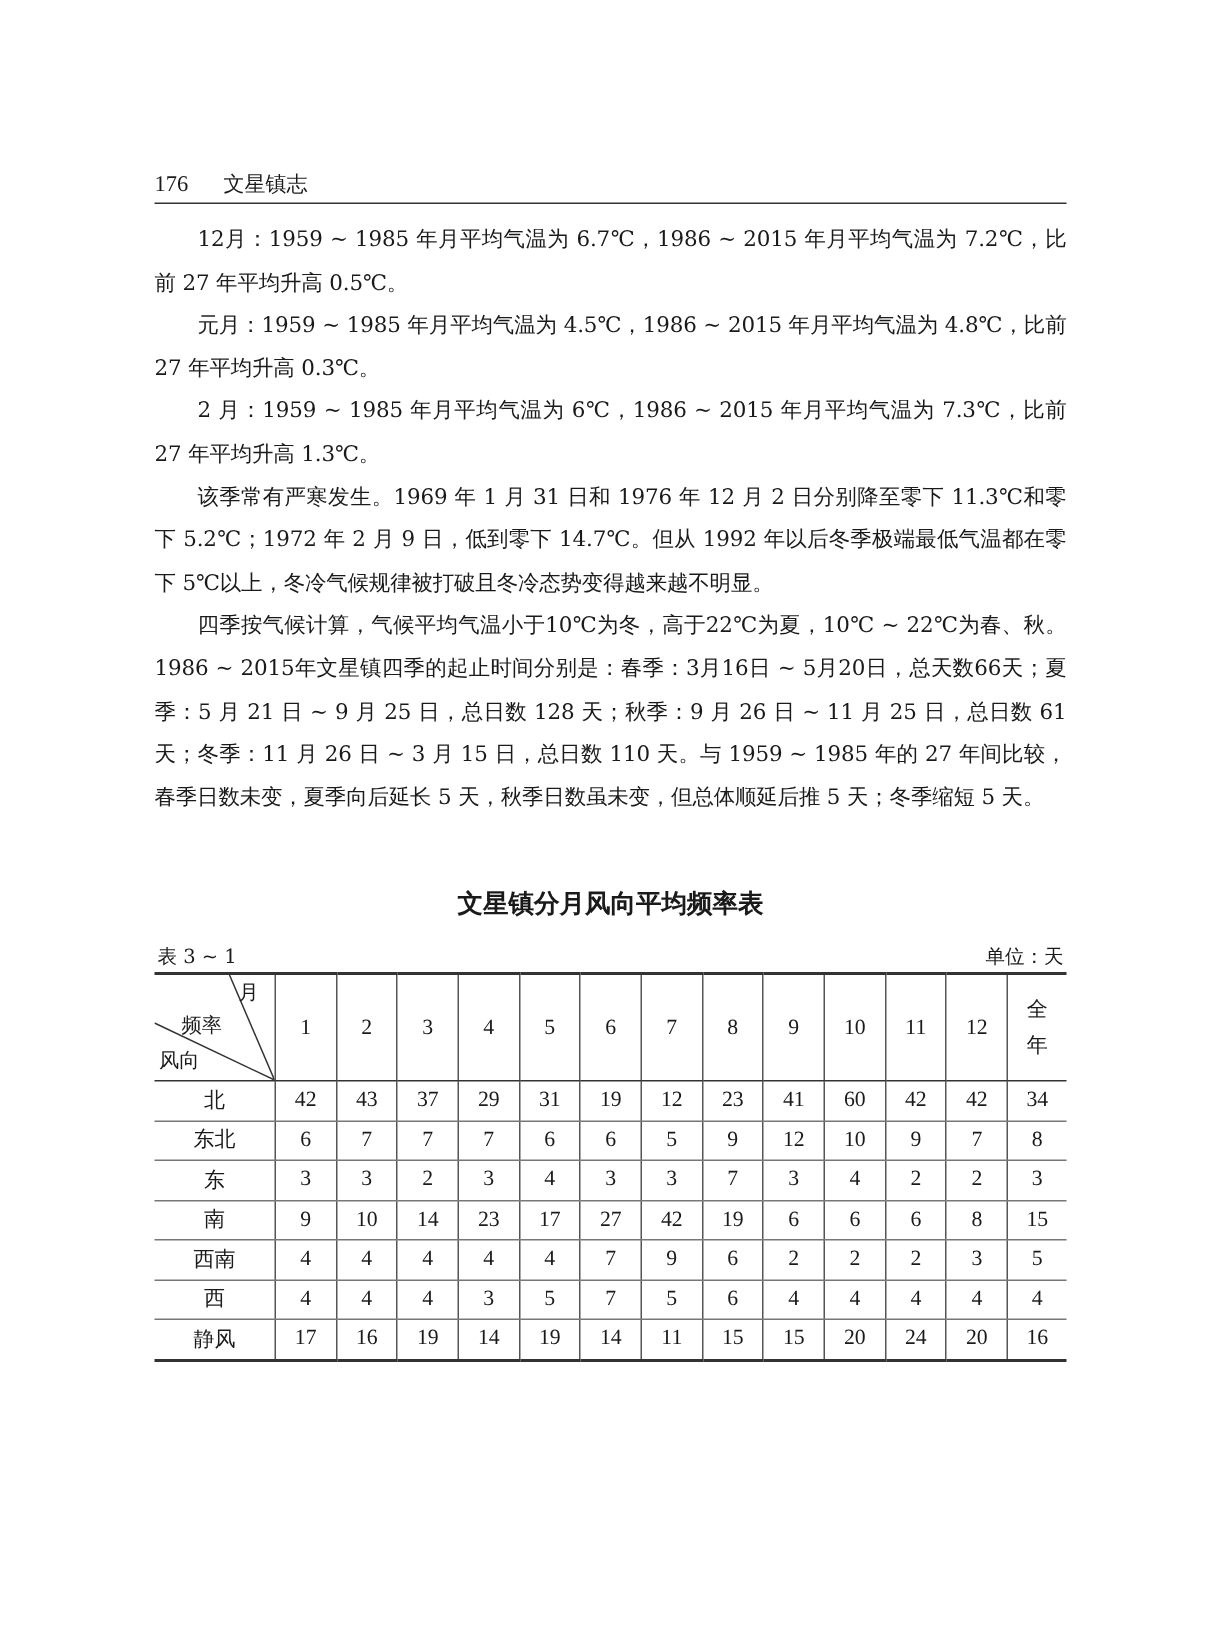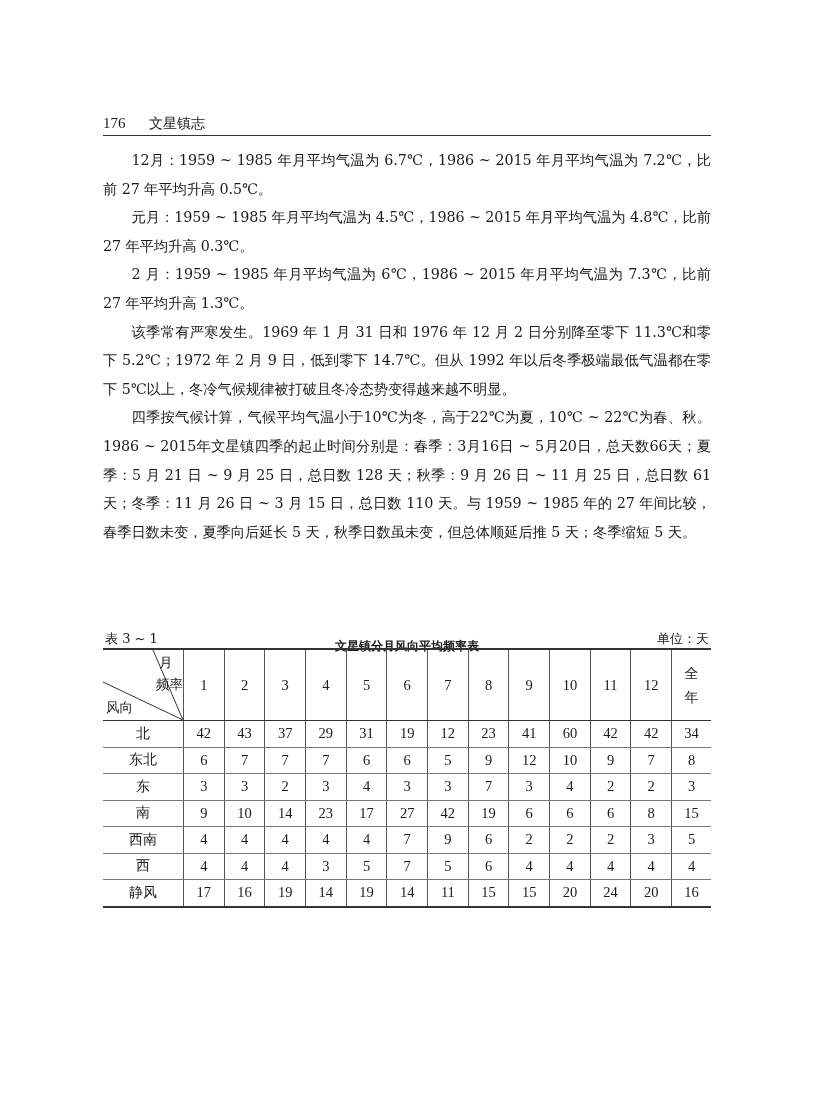--- a/index.html
+++ b/index.html
@@ -41,26 +41,26 @@
       letter-spacing: -0.1px;
     }
     .body-text p {
       margin: 0;
       text-indent: 2em;
     }
 
     .table-title {
       position: absolute;
       left: 103px;
-      top: 635px;
+      top: 592px;
       width: 608px;
       text-align: center;
       font-family: "DejaVu Sans", sans-serif;
       font-weight: bold;
-      font-size: 12px;
+      font-size: 17px;
       line-height: 22px;
     }
     .table-meta {
       position: absolute;
       left: 103px;
       top: 630px;
       width: 608px;
       height: 18px;
       font-size: 13px;
       line-height: 18px;
@@ -101,21 +101,21 @@
       padding: 0;
     }
     .corner svg { position: absolute; left: 0; top: 0; }
     .corner .lbl {
       position: absolute;
       font-family: "DejaVu Sans", sans-serif;
       font-size: 13.5px;
       line-height: 16px;
     }
     .corner .lbl-month { left: 56px; top: 4px; }
-    .corner .lbl-freq { left: 18px; top: 26px; margin-left: 35px; }
+    .corner .lbl-freq { left: 18px; top: 26px; }
     .corner .lbl-dir { left: 3px; top: 49px; }
     .annual-head {
       font-family: "DejaVu Sans", sans-serif;
       font-size: 14px;
       line-height: 24px;
     }
   </style>
 </head>
 <body>
 

